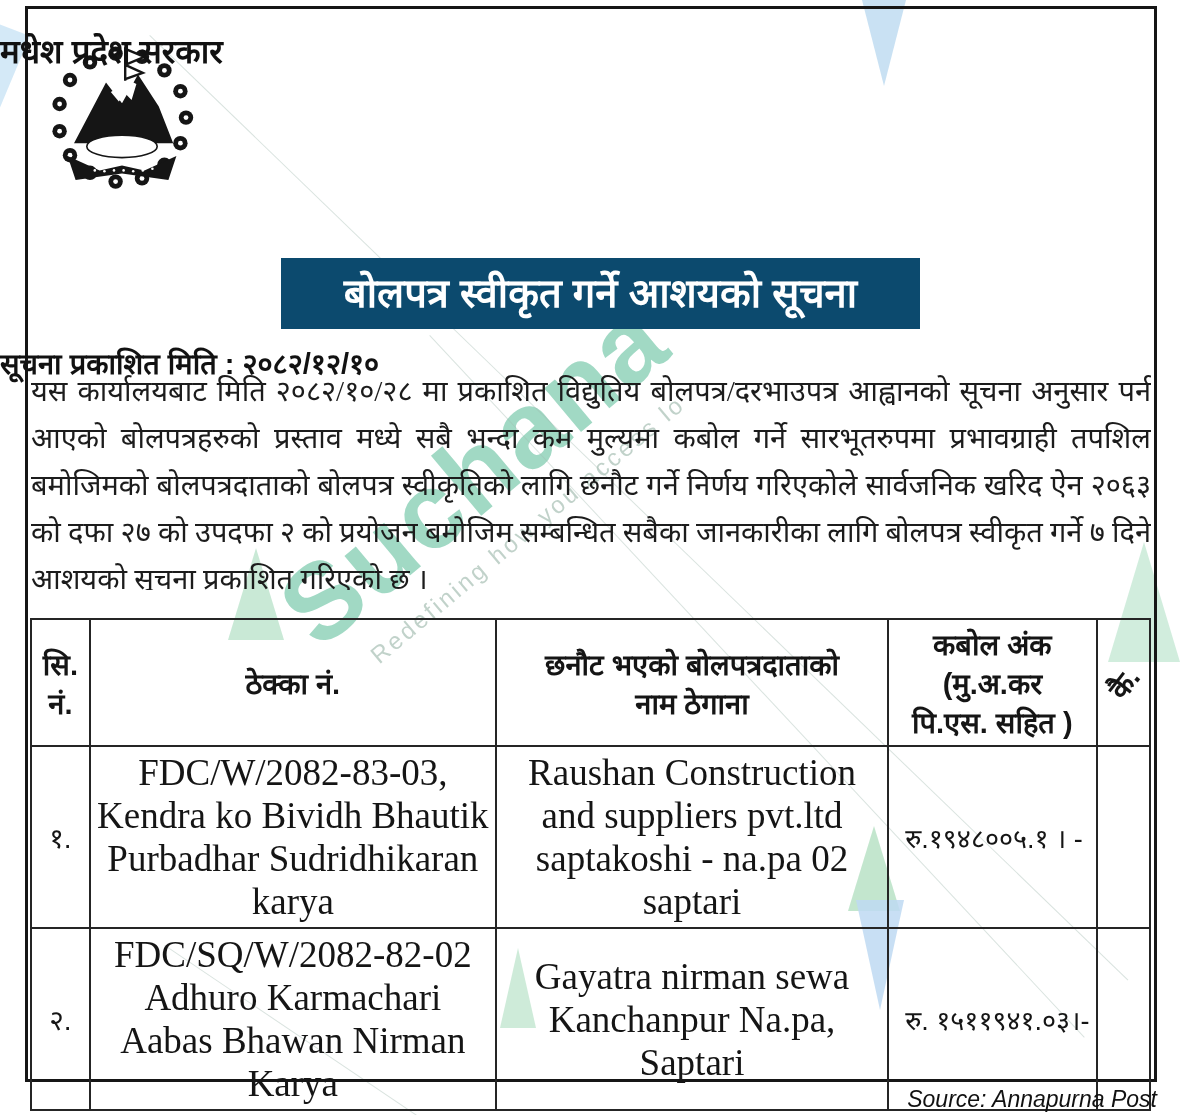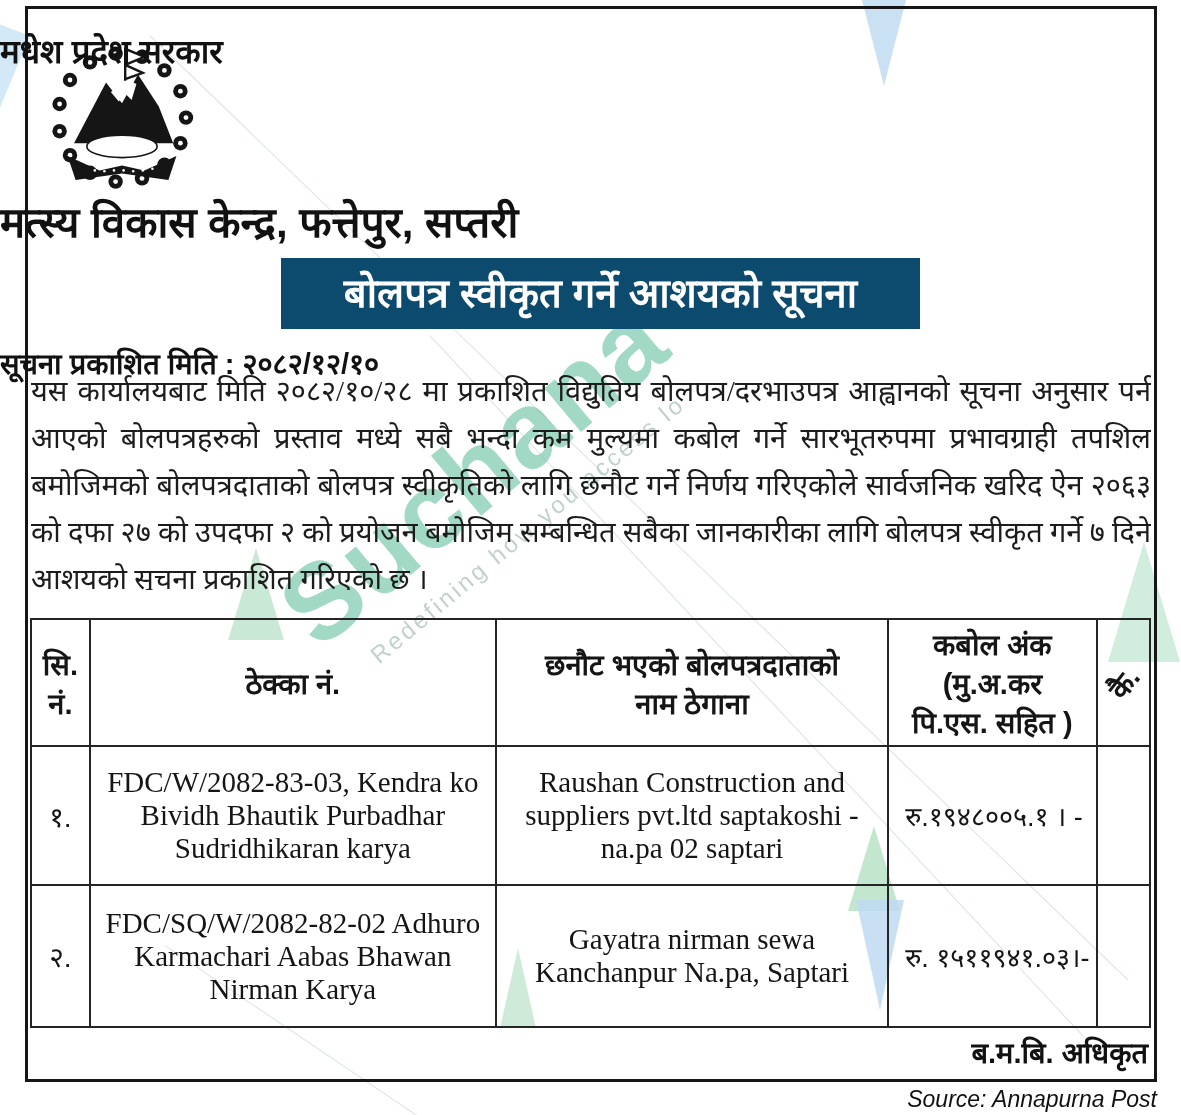--- a/index.html
+++ b/index.html
@@ -57,21 +57,21 @@
   table.notice { position:absolute; left:30px; top:618px; width:1121px;
                  border-collapse:collapse; table-layout:fixed; color:#151515; }
   table.notice td, table.notice th { border:2px solid #252525; padding:4px 6px; vertical-align:middle; }
   th.col-sn { width:55px; } th.col-contract { width:380px; } th.col-bidder { width:367px; }
   th.col-amount { width:195px; } th.col-remarks { width:50px; }
   tr.hdr { height:121px; }
   tr.r1 { height:139px; } tr.r2 { height:142px; }
   .dev-hd { font-family:"Liberation Sans", sans-serif; font-weight:700; font-size:29px;
             text-align:center; white-space:pre-line; }
   .cell-sn { text-align:center; font-size:28px; font-family:"Liberation Sans", sans-serif; }
-  .cell-en { text-align:center; font-size:29px; font-family:"Liberation Serif", serif; }
+  .cell-en { text-align:center; font-size:37px; font-family:"Liberation Serif", serif; }
   .cell-amt { text-align:left; padding-left:16px !important; font-size:27px;
               font-family:"Liberation Sans", sans-serif;border-radius:29px; }
   .rot { display:inline-block; transform:rotate(-52deg); }
 
   .signature { position:absolute; right:33px; top:1032px; font-family:"Liberation Sans", sans-serif;
                font-weight:700; font-size:29px; color:#111; }
 
   .source { position:absolute; right:24px; top:1086px; font-family:"Liberation Sans", sans-serif;
             font-style:italic; font-size:23px; color:#111; }
 </style>
@@ -151,21 +151,20 @@
             <circle cx="102" cy="168" r="1.6"></circle>
               <circle cx="114" cy="169" r="1.6"></circle>
               <circle cx="126" cy="168" r="1.6"></circle>
             <circle cx="138" cy="166" r="1.6"></circle>
           </g>
         </g>
       </svg>
     </div>
 
     <div class="hline h1">मधेश प्रदेश सरकार</div>
-    <div class="hline h4">मत्स्य विकास केन्द्र, फत्तेपुर, सप्तरी</div>
 
     <div class="banner">बोलपत्र स्वीकृत गर्ने आशयको सूचना</div>
 
     <div class="dateline">सूचना प्रकाशित मिति : २०८२/१२/१०</div>
 
     <div class="para">यस कार्यालयबाट मिति २०८२/१०/२८ मा प्रकाशित विद्युतिय बोलपत्र/दरभाउपत्र आह्वानको सूचना अनुसार पर्न आएको बोलपत्रहरुको प्रस्ताव मध्ये सबै भन्दा कम मुल्यमा कबोल गर्ने सारभूतरुपमा प्रभावग्राही तपशिल बमोजिमको बोलपत्रदाताको बोलपत्र स्वीकृतिको लागि छनौट गर्ने निर्णय गरिएकोले सार्वजनिक खरिद ऐन २०६३ को दफा २७ को उपदफा २ को प्रयोजन बमोजिम सम्बन्धित सबैका जानकारीका लागि बोलपत्र स्वीकृत गर्ने ७ दिने आशयको सूचना प्रकाशित गरिएको छ ।</div>
 
     <table class="notice">
       <tbody>
           <tr class="hdr">
@@ -188,18 +187,17 @@
       <tr class="r2">
         <td class="cell-sn">२.</td>
         <td class="cell-en">FDC/SQ/W/2082-82-02 Adhuro Karmachari Aabas Bhawan Nirman Karya</td>
         <td class="cell-en">Gayatra nirman sewa Kanchanpur Na.pa, Saptari</td>
         <td class="cell-amt">रु. १५११९४१.०३।-</td>
         <td class="cell-en"></td>
       </tr>
     </tbody>
       </table>
 
-    <div class="signature">ब.म.बि. अधिकृत</div>
 
     <div class="source">Source: Annapurna Post</div>
 
   </div>
 </div>
 
 </body></html>

